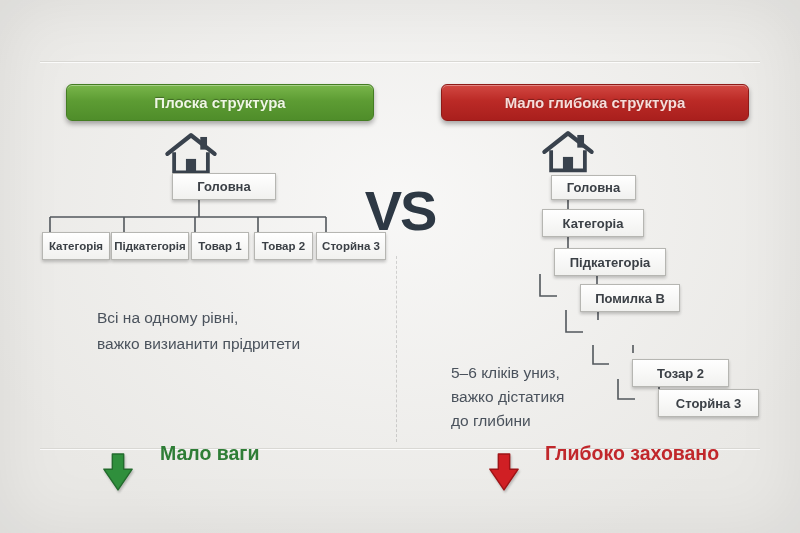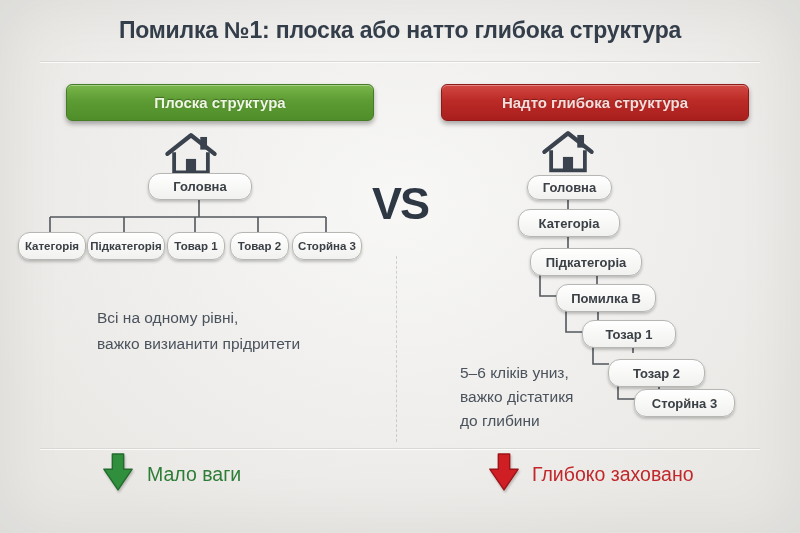--- a/index.html
+++ b/index.html
@@ -36,39 +36,39 @@
     left:66px;color:#eef7e3;border:1px solid #447d23;
     background:linear-gradient(180deg,#79b64b 0%,#5d9c33 45%,#4f8d2a 100%);
   }
   .banner.red{
     left:441px;color:#f7dcd9;border:1px solid #8e1b18;
     background:linear-gradient(180deg,#d24842 0%,#bb2a26 45%,#a91f1d 100%);
   }
   .node{
     position:absolute;display:flex;align-items:center;justify-content:center;
     background:linear-gradient(180deg,#ffffff 0%,#f1f1ef 100%);
-    border:1px solid #b6b6b2;border-radius:12px;
+    border:1px solid #b6b6b2;border-radius:0;
     box-shadow:0 2px 3px rgba(0,0,0,0.22);
-    color:#3b4046;font-weight:700;white-space:nowrap;
+    color:#3b4046;font-weight:700;white-space:nowrap;margin-left:24px;
   }
   .node.small{font-size:11.5px;}
   .node.big{font-size:13px;}
   .connectors{position:absolute;left:0;top:0;pointer-events:none;}
   .house{position:absolute;}
   .vs{
     position:absolute;left:352px;top:178px;width:96px;text-align:center;
-    font-size:45px;font-weight:800;color:#2d3844;letter-spacing:-2px;
+    font-size:56px;font-weight:800;color:#2d3844;letter-spacing:-2px;
   }
   .note{
     position:absolute;font-size:15.5px;color:#4a525c;line-height:26px;
   }
   .note.left{left:97px;top:305px;}
-  .note.right{left:451px;top:361px;line-height:24px;margin-left:9px;}
+  .note.right{left:451px;top:361px;line-height:24px;}
   .footer-label{
-    position:absolute;top:463px;font-size:19.5px;font-weight:400;
+    position:absolute;top:442px;font-size:19.5px;font-weight:700;margin-left:13px;
   }
   .footer-label.green{left:147px;color:#2e7d36;}
   .footer-label.red{left:532px;color:#c1272b;}
   .footer-arrow{position:absolute;top:452px;filter:drop-shadow(1px 2px 1px rgba(0,0,0,0.22));}
   .footer-arrow.green{left:101px;}
   .footer-arrow.red{left:487px;}
 </style>
 </head>
 <body>
 
@@ -91,28 +91,27 @@
       <path d="M540 274 L540 296 L557 296"></path>
       <path d="M598 310 L598 320"></path>
       <path d="M566 310 L566 332 L583 332"></path>
       <path d="M633 345 L633 353"></path>
       <path d="M593 345 L593 364 L609 364"></path>
       <path d="M659 379 L659 389"></path>
       <path d="M618 379 L618 399 L635 399"></path>
     </g>
   </svg>
 
-  <div class="page-title">Помилка №1: плоска або натто глибока структура</div>
   <div class="hdiv top"></div>
 
   <div class="banner green">
     <span>Плоска структура</span>
   </div>
   <div class="banner red">
-    <span>Надто глибока структура</span>
+    <span>Мало глибока структура</span>
   </div>
 
   <svg class="house" style="left:164px;top:131px" width="54" height="44" viewBox="0 0 64 52">
     <rect x="43" y="7" width="8" height="15" fill="#39424d"></rect>
     <path d="M4 27 L32 5 L60 27" stroke="#39424d" stroke-width="5" fill="none" stroke-linecap="round" stroke-linejoin="round"></path>
     <path d="M12 25 L12 49 L52 49 L52 25" stroke="#39424d" stroke-width="4.5" fill="none"></path>
     <rect x="26" y="33" width="12" height="16" fill="#39424d"></rect>
   </svg>
   <svg class="house" style="left:541px;top:129px" width="54" height="44" viewBox="0 0 64 52">
     <rect x="43" y="7" width="8" height="15" fill="#39424d"></rect>
@@ -127,21 +126,20 @@
   <div class="node small" style="left:167px;top:232px;width:56px;height:26px">Товар 1</div>
   <div class="node small" style="left:230px;top:232px;width:57px;height:26px">Товар 2</div>
   <div class="node small" style="left:292px;top:232px;width:68px;height:26px">Сторйна 3</div>
 
   <div class="vs">VS</div>
 
   <div class="node big" style="left:527px;top:175px;width:83px;height:23px">Головна</div>
   <div class="node big" style="left:518px;top:209px;width:100px;height:26px">Категоріа</div>
   <div class="node big" style="left:530px;top:248px;width:110px;height:26px">Підкатегоріа</div>
   <div class="node big" style="left:556px;top:284px;width:98px;height:26px">Помилка B</div>
-  <div class="node big" style="left:582px;top:320px;width:92px;height:26px">Тозар 1</div>
   <div class="node big" style="left:608px;top:359px;width:95px;height:26px">Тозар 2</div>
   <div class="node big" style="left:634px;top:389px;width:99px;height:26px">Сторйна 3</div>
 
   <div class="note left">
     <div>Всі на одному рівні,</div>
     <div>важко визианити прідритети</div>
   </div>
   <div class="note right">
     <div>5–6 кліків униз,</div>
     <div>важко дістатикя</div>

